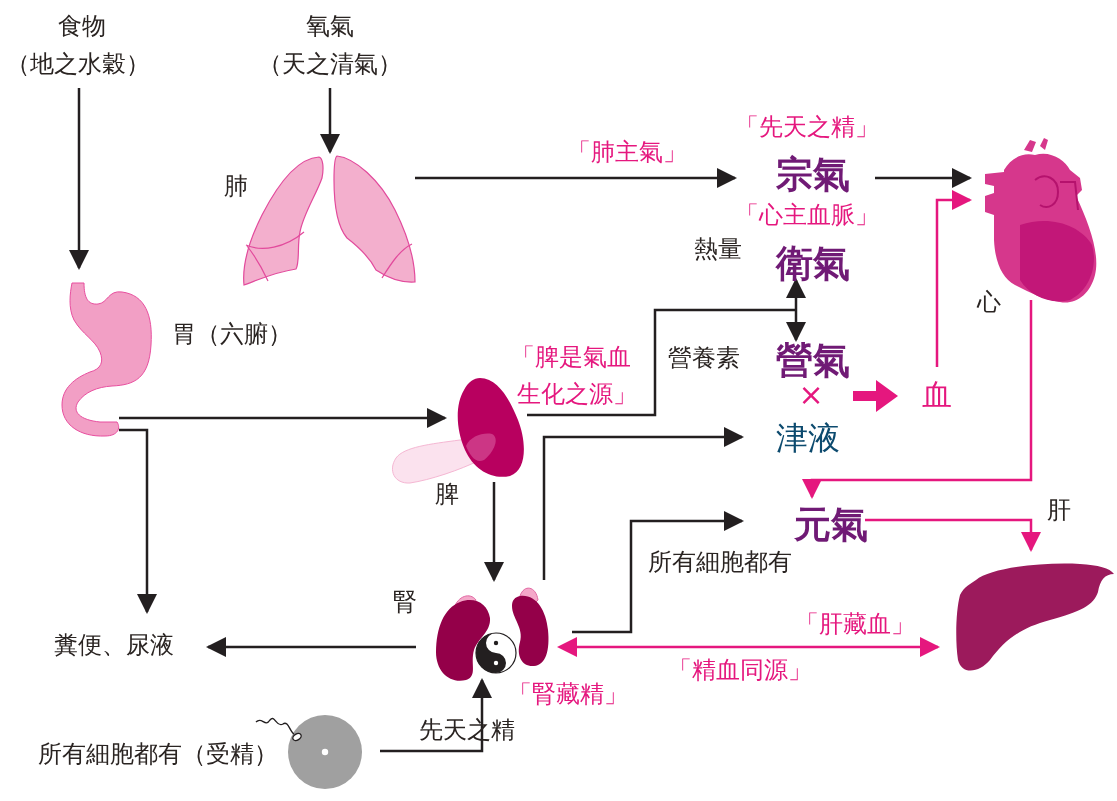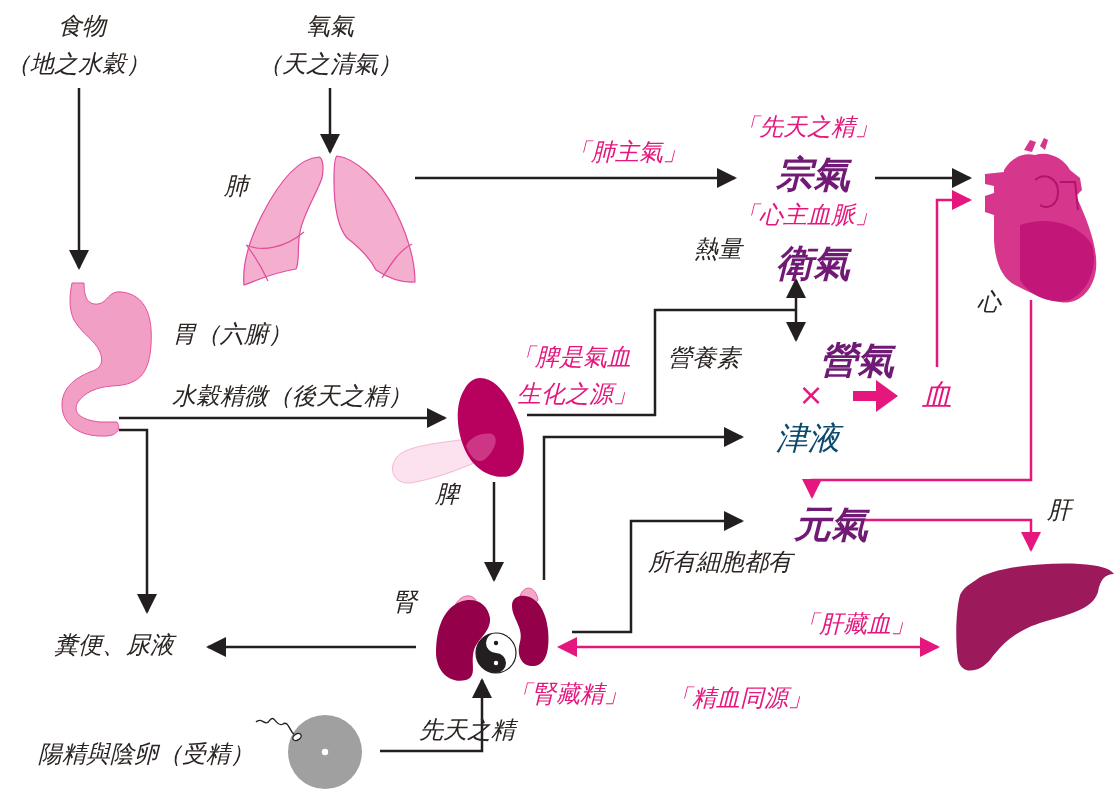--- a/index.html
+++ b/index.html
@@ -1,18 +1,18 @@
 <!DOCTYPE html>
 <html><head>
 <meta charset="utf-8">
 <style>
   html, body { margin: 0; padding: 0; background: #ffffff; }
   body { width: 1117px; height: 801px; position: relative; overflow: hidden;
          font-family: "DejaVu Sans", "Liberation Sans", sans-serif; }
-  #stage { position: absolute; left: 0; top: 0; width: 1117px; height: 623px; font-style: italic; }
+  #stage { position: absolute; left: 0; top: 0; width: 1117px; height: 623px; }
   .lbl { position: absolute; white-space: nowrap; line-height: 1; }
   .dark { color: #2a2422; font-size: 24px; }
   .pink { color: #e5177e; font-size: 24px; }
   .big  { color: #701a75; font-size: 37px; font-weight: bold; }
   .grey { color: #0c4a6e; font-size: 32px; }
   .center { transform: translateX(-50%); text-align: center; }
 </style>
 </head>
 <body>
 
@@ -123,38 +123,37 @@
   <span class="lbl dark center" style="left:330px; top:14px;">氧氣</span>
   <span class="lbl dark center" style="left:330px; top:52px;">（天之清氣）</span>
 
   <span class="lbl dark" style="left:224px; top:174px;">肺</span>
   <span class="lbl dark" style="left:172px; top:322px;">胃（六腑）</span>
   <span class="lbl dark" style="left:435px; top:482px;">脾</span>
   <span class="lbl dark" style="left:393px; top:590px;">腎</span>
   <span class="lbl dark" style="left:977px; top:290px;">心</span>
   <span class="lbl dark" style="left:1047px; top:498px;">肝</span>
 
-  <span class="lbl dark" style="left:172px; top:384px;">水穀精微（後天之精）</span>
   <span class="lbl dark" style="left:54px; top:633px;">糞便、尿液</span>
   <span class="lbl dark" style="left:694px; top:237px;">熱量</span>
   <span class="lbl dark" style="left:668px; top:346px;">營養素</span>
   <span class="lbl dark" style="left:648px; top:550px;">所有細胞都有</span>
-  <span class="lbl dark" style="left:38px; top:742px;">陽精與陰卵（受精）</span>
+  <span class="lbl dark" style="left:38px; top:742px;">所有細胞都有（受精）</span>
   <span class="lbl dark" style="left:380px; top:718px;margin-left:39px;">先天之精</span>
 
   <span class="lbl pink" style="left:567px; top:140px;">「肺主氣」</span>
   <span class="lbl pink" style="left:735px; top:115px;">「先天之精」</span>
   <span class="lbl pink" style="left:735px; top:203px;">「心主血脈」</span>
   <span class="lbl pink" style="left:511px; top:345px;">「脾是氣血</span>
   <span class="lbl pink" style="left:517px; top:382px;">生化之源」</span>
   <span class="lbl pink" style="left:508px; top:682px;">「腎藏精」</span>
   <span class="lbl pink" style="left:795px; top:612px;">「肝藏血」</span>
-  <span class="lbl pink" style="left:668px; top:658px;margin-top:28px;">「精血同源」</span>
+  <span class="lbl pink" style="left:668px; top:658px;">「精血同源」</span>
 
   <span class="lbl big" style="left:776px; top:156px;">宗氣</span>
   <span class="lbl big" style="left:776px; top:245px;">衛氣</span>
-  <span class="lbl big" style="left:776px; top:342px;margin-left:44px;">營氣</span>
+  <span class="lbl big" style="left:776px; top:342px;">營氣</span>
   <span class="lbl pink center" style="left:811px; top:380px; font-size:30px;">×</span>
   <span class="lbl grey" style="left:776px; top:422px;">津液</span>
   <span class="lbl pink" style="left:922px; top:380px; font-size:30px;">血</span>
   <span class="lbl big" style="left:776px; top:506px;margin-left:18px;">元氣</span>
 
 </div>
 
 </body></html>

